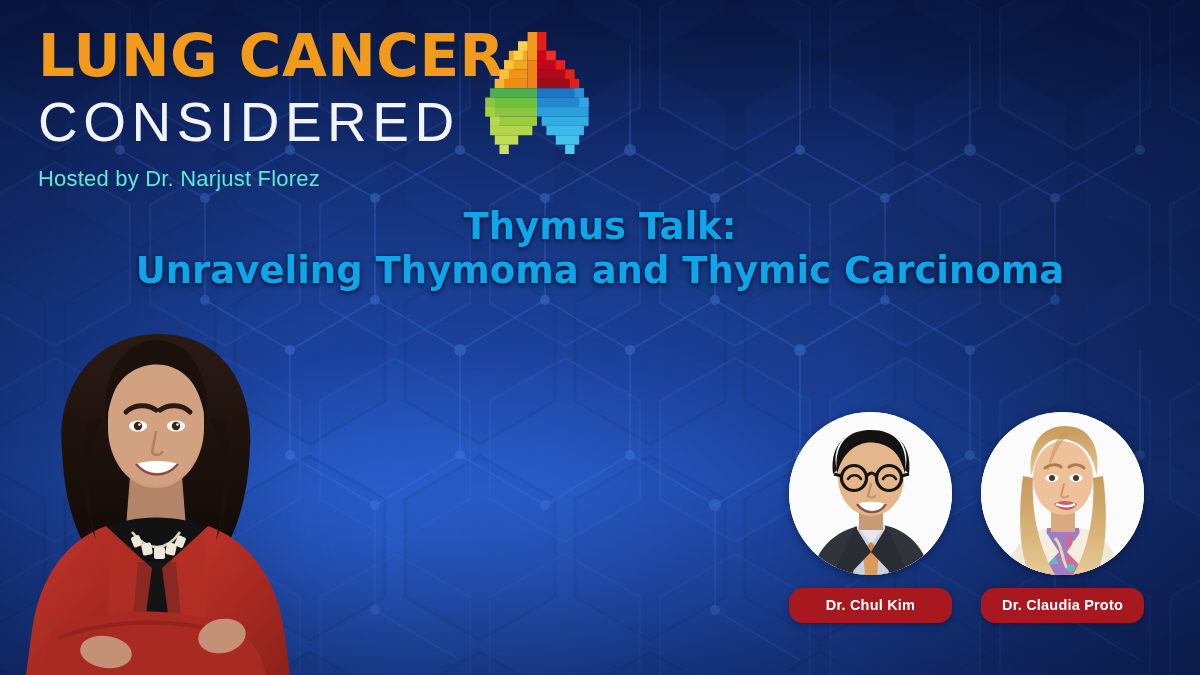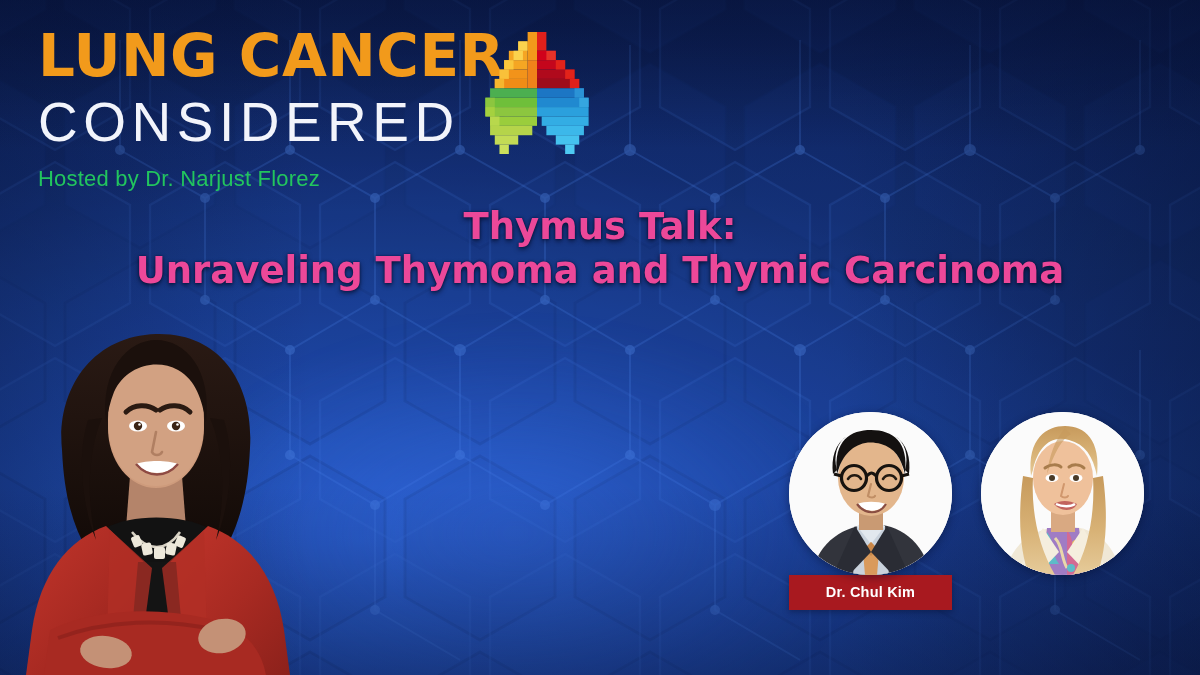--- a/index.html
+++ b/index.html
@@ -37,48 +37,49 @@
   .lc-line{
     font-size:58px;font-weight:700;letter-spacing:.5px;line-height:.98;
     color:#F29A1B;font-family:"DejaVu Sans",sans-serif;white-space:nowrap;
   }
   .cons-line{
     margin-top:9px;font-size:55px;font-weight:300;letter-spacing:5.5px;
     line-height:1.02;color:#f2f4fb;font-family:"Liberation Sans",sans-serif;
     white-space:nowrap;
   }
   .host-line{
-    margin-top:12px;font-size:22px;font-weight:400;color:#22c55e;
+    margin-top:12px;font-size:22px;font-weight:400;color:#5eead4;
     letter-spacing:.2px;white-space:nowrap;
   }
   .logo-mark{margin-left:8px;margin-top:4px;}
   .logo-mark svg{display:block;}
 
   
   .title{
     position:absolute;left:0;right:0;top:206px;text-align:center;
-    color:#ec4899;font-family:"DejaVu Sans",sans-serif;font-weight:700;
+    color:#0ea5e9;font-family:"DejaVu Sans",sans-serif;font-weight:700;
     text-shadow:0 2px 5px rgba(3,10,34,.75), 0 0 2px rgba(3,10,34,.6);
     line-height:1.12;
   }
   .title-l1{font-size:37px;letter-spacing:0px;}
   .title-l2{font-size:37px;letter-spacing:0px;margin-top:3px;text-align:center;}
 
   
   .guest{position:absolute;}
   .guest .circle{
     width:163px;height:163px;border-radius:50%;overflow:hidden;
     background:#ffffff;position:relative;
     box-shadow:0 2px 10px rgba(4,12,40,.45);
   }
   .guest .badge{
-    background:#A8191F;color:#ffffff;
+    margin-top:13px;background:#A8191F;color:#ffffff;
     font-size:14.5px;font-weight:700;text-align:center;
     padding:9px 10px 10px;letter-spacing:.2px;white-space:nowrap;
     box-shadow:0 2px 6px rgba(4,12,40,.4);
+    border-radius:14px;
   }
   #guest-0{left:789px;top:412px;width:163px;}
   #guest-0 .badge{width:163px;box-sizing:border-box;}
   #guest-1{left:981px;top:412px;width:163px;}
   #guest-1 .badge{width:163px;box-sizing:border-box;}
 
   
   .host-photo{position:absolute;left:10px;top:300px;width:290px;height:375px;}
   .host-photo svg{display:block;}
 
@@ -412,15 +413,16 @@
         <ellipse cx="95" cy="66" rx="6.5" ry="4" fill="#FFFFFF"></ellipse>
         <circle cx="71" cy="66" r="3" fill="#4A3B28"></circle>
         <circle cx="95" cy="66" r="3" fill="#4A3B28"></circle>
 
         <path d="M83,72 L80,84 C82,86 86,86 87,84" stroke="#D0976D" stroke-width="2" fill="none" stroke-linecap="round"></path>
 
         <path d="M73,92 C80,100 92,100 96,92 C88,88 79,88 73,92 Z" fill="#C2645E"></path>
         <path d="M75,92 C81,95 90,95 94,92" stroke="#FFFFFF" stroke-width="2.4" fill="none"></path>
       </svg>
     </div>
+    <div class="badge">Dr. Claudia Proto</div>
   </div>
 
 </div>
 
 </body></html>

